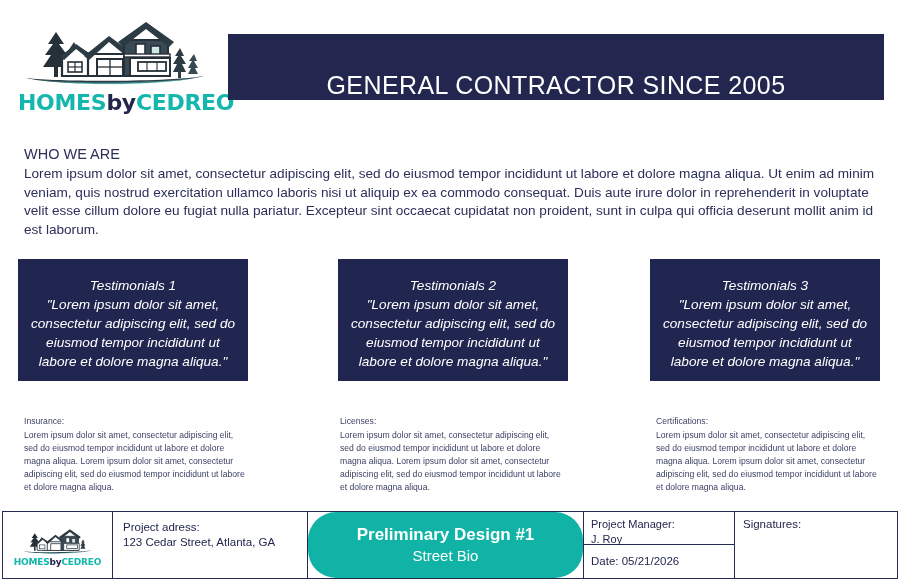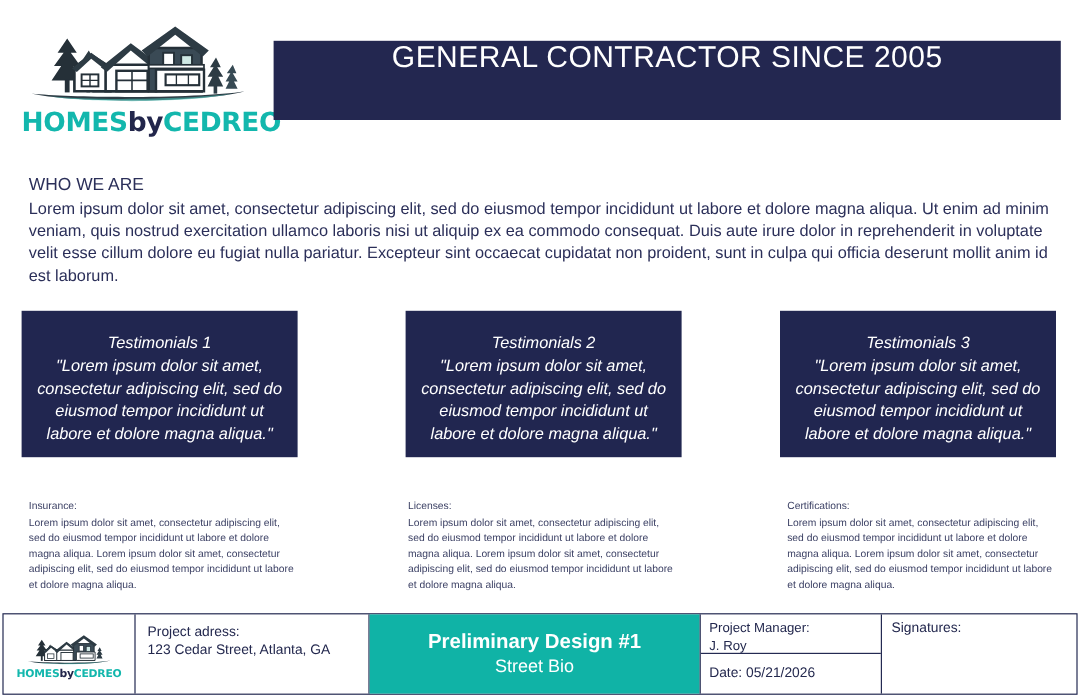--- a/index.html
+++ b/index.html
@@ -59,21 +59,21 @@
   .wm-navy { color: #22264b; }
 
   .banner {
     position: absolute;
     left: 228px;
     top: 34px;
     width: 656px;
     height: 66px;
     background: #232750;
     display: flex;
-    align-items: flex-start;
+    align-items: flex-end;
     justify-content: center;
   }
   .banner-title {
     color: #ffffff;
     font-size: 25px;
     font-weight: normal;
     letter-spacing: 0.4px;
     white-space: nowrap;
   }
 
@@ -208,20 +208,21 @@
     color: #23284e;
   }
   .f-design {
     width: 275px;
     background: #10b3a6;
     display: flex;
     flex-direction: column;
     align-items: center;
     justify-content: center;
     color: #ffffff;
+    border-radius: 28px;
   }
   .f-design-title {
     font-size: 17px;
     font-weight: bold;
     line-height: 22px;
     white-space: nowrap;
   }
   .f-design-sub {
     font-size: 15px;
     font-weight: normal;

